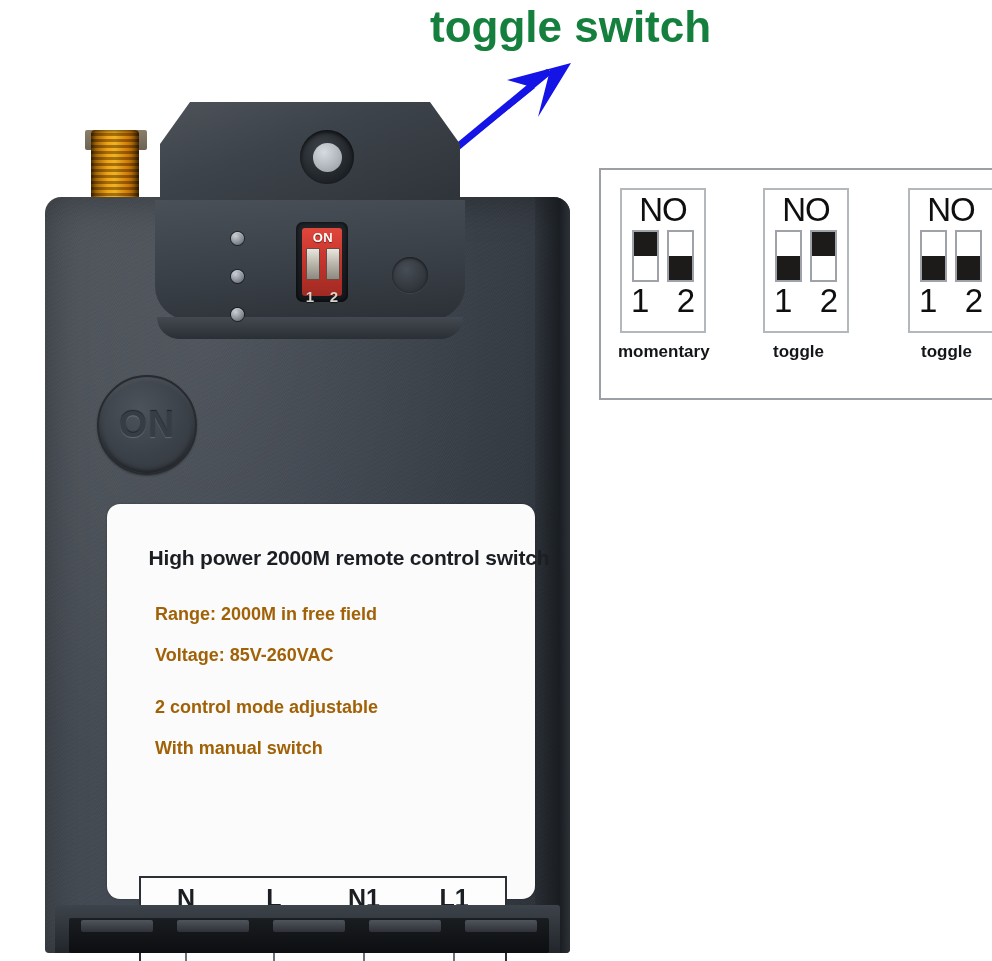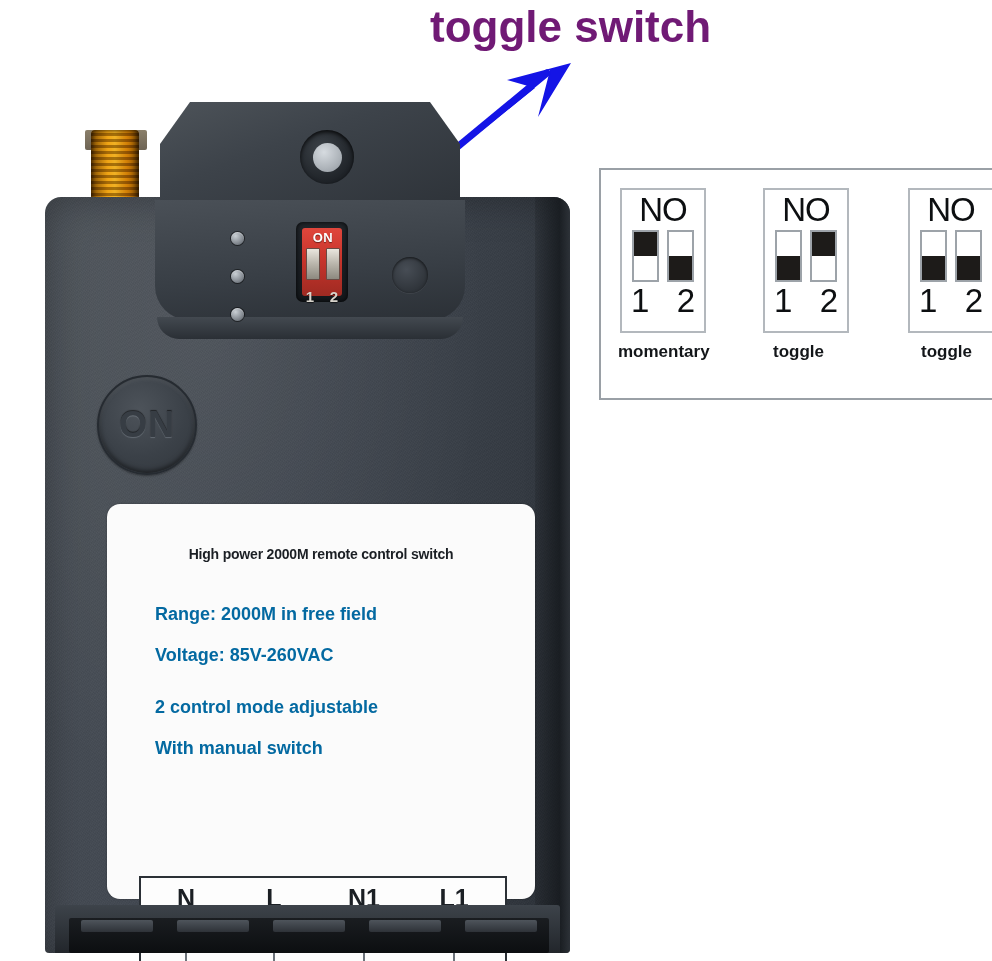--- a/index.html
+++ b/index.html
@@ -17,21 +17,21 @@
   }
 
   
   #annotation-label {
     position: absolute;
     left: 430px;
     top: 2px;
     font-family: "Liberation Sans", sans-serif;
     font-size: 44px;
     font-weight: bold;
-    color: #701a75;
+    color: #15803d;
     letter-spacing: 0px;
     white-space: nowrap;
   }
   #annotation-arrow {
     position: absolute;
     left: 295px;
     top: 45px;
     width: 300px;
     height: 250px;
     pointer-events: none;
@@ -240,34 +240,35 @@
     width: 428px; height: 395px;
     background: #fbfbfb;
     border-radius: 13px;
     box-shadow: 0 0 2px rgba(0,0,0,.35);
   }
   #spec-title {
     position: absolute;
     left: 0; top: 42px;
     width: 428px;
     text-align: center;
-    font-size: 14px;
+    font-size: 21px;
     font-weight: bold;
     color: #1b1f24;
     letter-spacing: -0.2px;
+    padding-left: 28px;
   }
   #spec-lines {
     position: absolute;
     left: 48px; top: 90px;
     width: 380px;
   }
   #spec-lines .spec-line {
     font-size: 18px;
     font-weight: bold;
-    color: #0369a1;
+    color: #a16207;
     line-height: 41px;
     white-space: nowrap;
   }
   #spec-lines .spec-line.gap { margin-top: 11px; }
 
   
   #terminal-strip {
     position: absolute;
     left: 32px; top: 372px;
     width: 368px; height: 112px;

